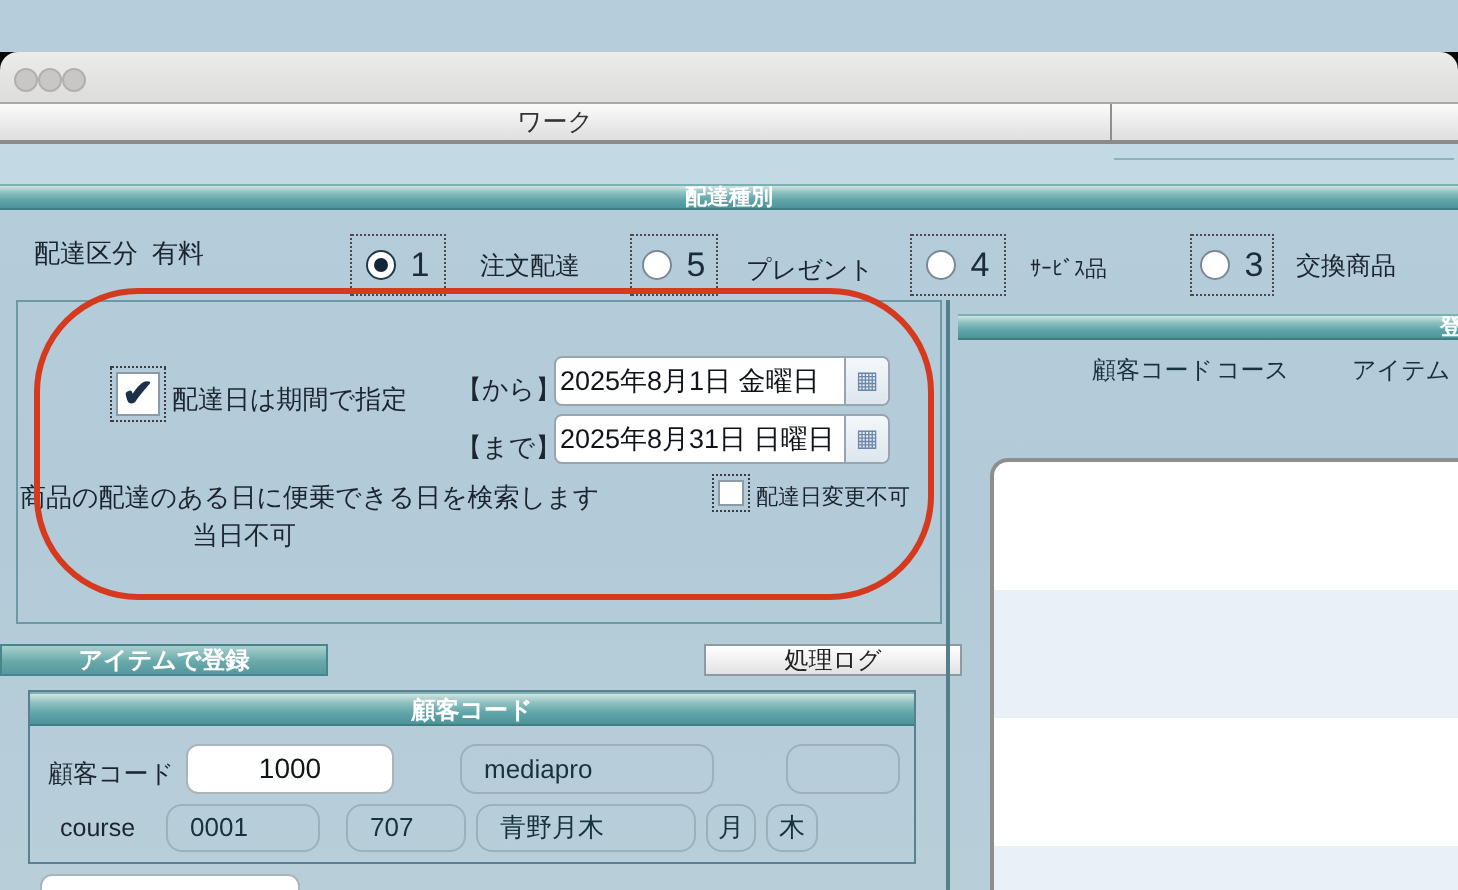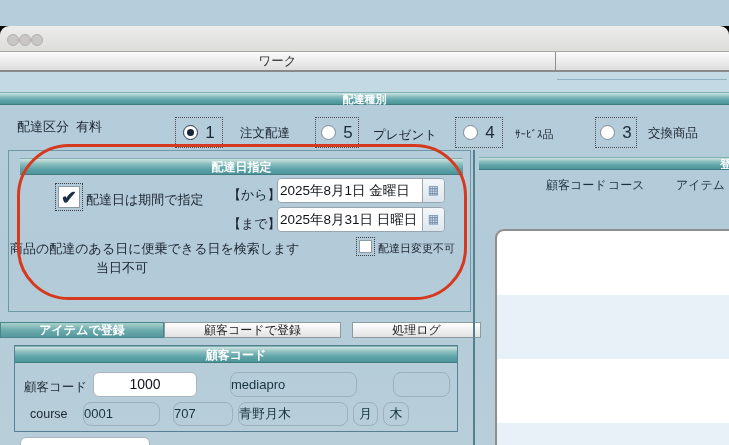--- a/index.html
+++ b/index.html
@@ -77,21 +77,21 @@
                  border-color:#49858d; color:#fff; font-weight:bold; }
   .bt1{ left:0; width:164px; } .bt2{ left:164px; width:177px; } .bt3{ left:352px; width:129px; }
 
   
   .cust-panel { position:absolute; left:14px; top:345px; width:444px; height:87px; border:1px solid #587f92; }
   .hdr-cust { position:absolute; left:15px; top:346px; width:442px; height:17px; font-size:12px; line-height:16px; }
   .wfield { position:absolute; background:#fff; border:1px solid #a9b4bd; border-radius:6px;
             font-size:14px; color:#101418; text-align:center; }
   .f1000 { left:93px; top:372px; width:104px; height:25px; line-height:23px; }
   .ofield { position:absolute; border:1px solid #9db0bc; border-radius:8px; color:#16323e;
-            font-size:13px; line-height:23px; padding-left:0; height:25px; }
+            font-size:13px; line-height:23px; padding-left:11px; height:25px; }
   .fmedia { left:230px; top:372px; width:127px; }
   .fempty { left:393px; top:372px; width:57px; }
   .f0001 { left:83px;  top:402px; width:77px; height:24px; line-height:22px; }
   .f707  { left:173px; top:402px; width:60px; height:24px; line-height:22px; }
   .fname { left:238px; top:402px; width:110px; height:24px; line-height:22px; }
   .fday1 { left:353px; top:402px; width:25px; height:24px; line-height:22px; padding-left:0; text-align:center; }
   .fday2 { left:383px; top:402px; width:26px; height:24px; line-height:22px; padding-left:0; text-align:center; }
   .bottom-input { position:absolute; left:20px; top:437px; width:130px; height:14px; background:#fff;
                   border:1px solid #a9b4bd; border-radius:6px 6px 0 0; }
 
@@ -148,21 +148,20 @@
   </div>
   <span class="rlbl rl3">ｻｰﾋﾞｽ品</span>
 
   <div class="rgroup rg4">
     <span class="radio"></span>
     <span class="rnum">3</span>
   </div>
   <span class="rlbl rl4">交換商品</span>
 
   <div class="dd-panel"></div>
-  <div class="tealbar hdr-hiduke">配達日指定</div>
 
   <div class="cbox cb-period">
     <span>✔</span>
   </div>
   <span class="lbl" style="left:86px; top:191px;">配達日は期間で指定</span>
 
   <span class="lbl" style="left:228px; top:186px;">【から】</span>
   <div class="datefield df1">
     <span>2025年8月1日 金曜日</span>
     <span class="calbtn">▦</span>
@@ -176,21 +175,20 @@
 
   <span class="lbl" style="left:10px; top:240px;">商品の配達のある日に便乗できる日を検索します</span>
   <span class="lbl" style="left:96px; top:259px;">当日不可</span>
 
   <div class="cbox cb-nochange"></div>
   <span class="lbl" style="left:378px; top:241px; font-size:11px;">配達日変更不可</span>
 
   <div class="red-ellipse"></div>
 
   <div class="btab active bt1">アイテムで登録</div>
-  <div class="btab bt2">顧客コードで登録</div>
   <div class="btab bt3">処理ログ</div>
 
   <div class="cust-panel"></div>
   <div class="tealbar hdr-cust">顧客コード</div>
 
   <span class="lbl" style="left:24px; top:379px; font-size:12.5px;">顧客コード</span>
   <div class="wfield f1000">1000</div>
   <div class="ofield fmedia">mediapro</div>
   <div class="ofield fempty"></div>
 

